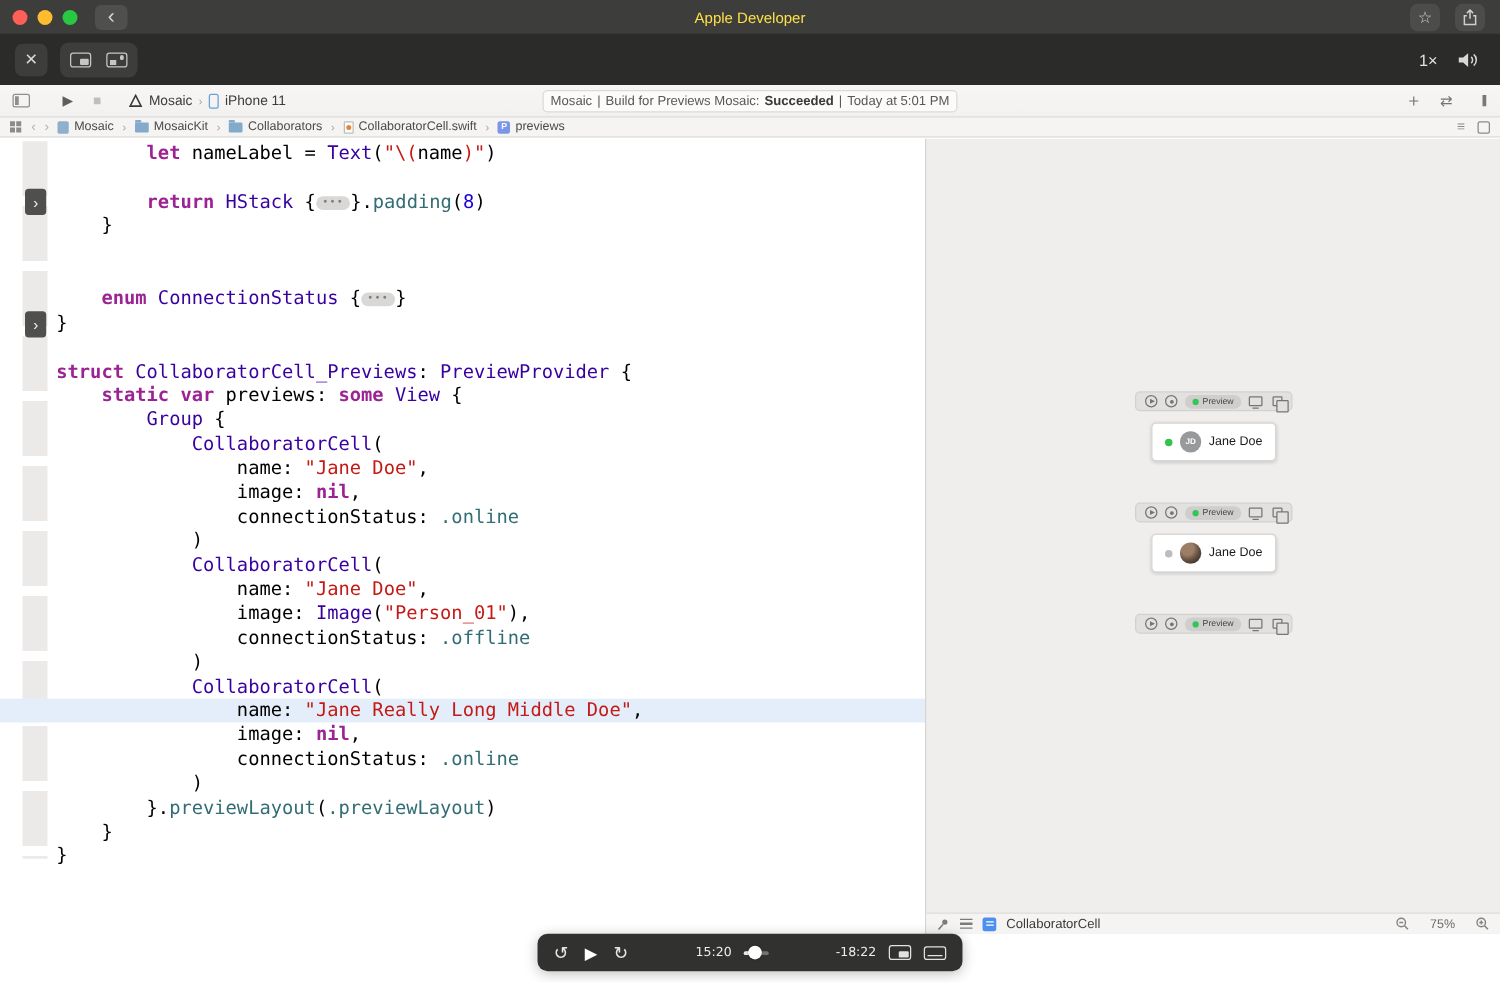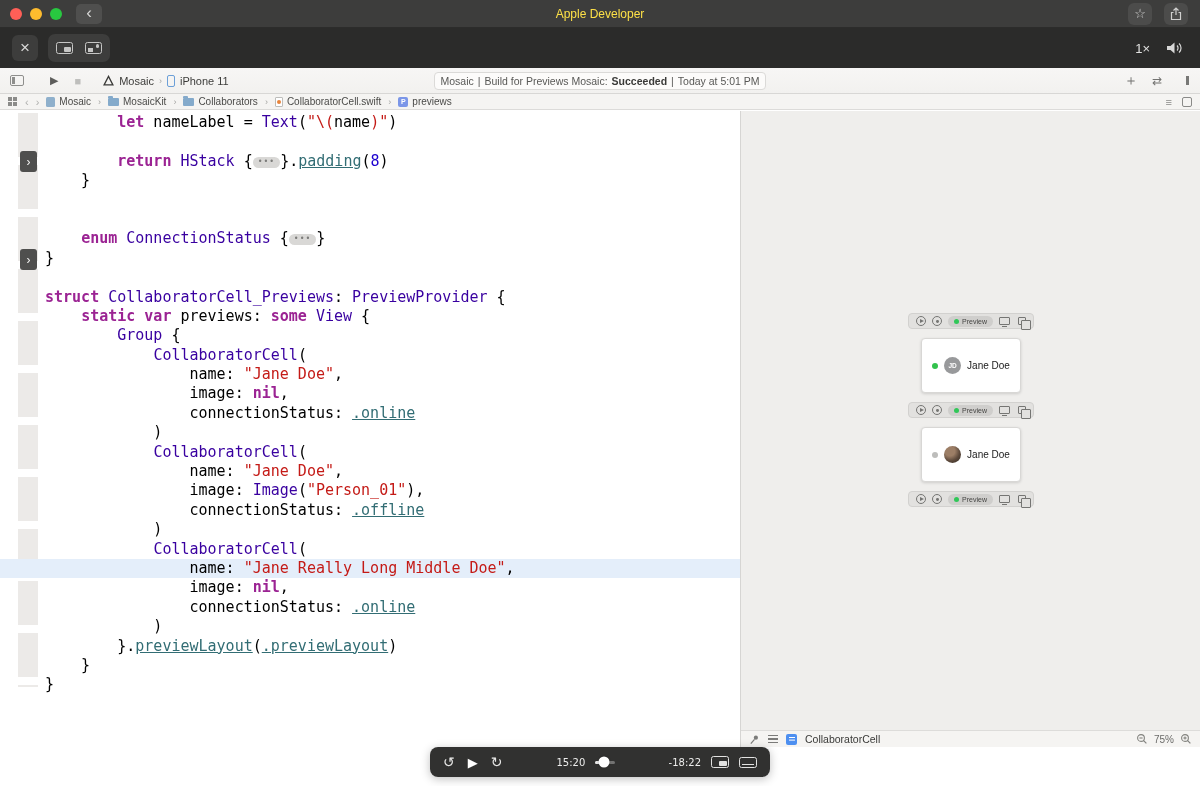--- a/index.html
+++ b/index.html
@@ -85,21 +85,21 @@
     background:repeating-linear-gradient(180deg,#eceae8 0 44px, transparent 44px 52px); z-index:0; }
   .code-lines { position:relative; z-index:1; padding-top:2px; font-family:"DejaVu Sans Mono", monospace;
     font-size:15px; line-height:19.4px; color:#000; }
   .code-line { white-space:pre; padding-left:45px; height:19.4px; }
   .code-line.hl { background:#e4eefa; }
   .tk-kw { color:#9b2393; font-weight:600; }
   .tk-type { color:#3900a0; }
   .tk-str { color:#c41a16; }
   .tk-num { color:#1c00cf; }
   .tk-cmt { color:#5d6c79; }
-  .tk-fn { color:#326d74;text-decoration:underline; }
+  .tk-fn { color:#326d74; }
   .tk-fold { display:inline-block; background:#d9d8d6; color:#7c7c7a; border-radius:6px;
     font-size:8px; letter-spacing:1px; padding:1px 5px 2px; vertical-align:2px; line-height:1; }
   .fold-marker { position:absolute; left:20px; width:17px; height:21px; background:#4f4f4e; border-radius:3px;
     color:#f2f2f1; display:flex; align-items:center; justify-content:center; font-size:12px; z-index:2; }
 
   
   .canvas { position:relative; flex:1; height:100%; background:#efeeec; border-left:1px solid #d6d5d3; }
   .pv-group { position:absolute; width:210px; display:flex; flex-direction:column; align-items:center; gap:9px; }
   .pv-toolbar { height:16px; border-radius:4px; background:#e2e1df; border:1px solid #d2d1cf;
     display:flex; align-items:center; gap:6px; padding:0 7px; }
@@ -110,36 +110,36 @@
     background:#757573; border-radius:50%; }
   .pv-pill { height:11px; border-radius:6px; background:#cfcecc; display:flex; align-items:center; gap:3px; padding:0 6px; }
   .pv-dot { width:5px; height:5px; border-radius:50%; background:#30c758; }
   .pv-pill-label { font-size:7px; color:#454543; }
   .pv-display { width:11px; height:8px; border:1px solid #757573; border-radius:1px; position:relative; }
   .pv-display::after { content:""; position:absolute; left:2.2px; bottom:-3px; width:5px; height:1.5px; background:#757573; }
   .pv-dup { width:8px; height:8px; border:1px solid #757573; border-radius:1px; position:relative; margin-left:2px; }
   .pv-dup::after { content:""; position:absolute; left:2px; top:2px; width:8px; height:8px; border:1px solid #757573;
     border-radius:1px; background:#e2e1df; }
   .pv-card { background:#fff; border:1px solid #d8d7d5; border-radius:4px; box-shadow:0 1px 3px rgba(0,0,0,.14);
-    padding:18px 10px; display:flex; align-items:center; gap:6px; white-space:nowrap; }
+    padding:6px 10px; display:flex; align-items:center; gap:6px; white-space:nowrap; }
   .status-dot { width:6px; height:6px; border-radius:50%; }
   .status-dot.online { background:#32c24d; }
   .status-dot.offline { background:#bdbdbb; }
   .avatar { width:17px; height:17px; border-radius:50%; background:#98999b; color:#fff; font-size:6.5px;
     font-weight:700; display:flex; align-items:center; justify-content:center; }
   .avatar.photo { background:radial-gradient(circle at 35% 30%, #9c7e66 0 30%, #5d4a3c 60%, #2e2620 100%); color:transparent; }
   .pv-name { font-size:10px; color:#1a1a1a; }
   .canvas-bottom { position:absolute; left:0; right:0; bottom:0; height:17px; background:#f5f4f2;
     border-top:1px solid #dddcda; display:flex; align-items:center; padding:0 8px; gap:8px; }
   .lines-mini { width:10px; height:8px; border-top:1.5px solid #7b7b79; border-bottom:1.5px solid #7b7b79; position:relative; }
   .lines-mini::after { content:""; position:absolute; left:0; top:2.2px; width:10px; height:1.5px; background:#7b7b79; }
   .bluedoc { width:11px; height:11px; border-radius:2px; background:#4d8ff0; position:relative; }
   .bluedoc::after { content:""; position:absolute; left:2.5px; top:3px; width:6px; height:1.2px; background:#fff; box-shadow:0 2.6px 0 #fff; }
   .cv-file { font-size:10.5px; color:#3a3a38; }
-  .cv-right { margin-left:auto; display:flex; align-items:center; gap:6px; }
+  .cv-right { margin-left:auto; display:flex; align-items:center; gap:16px; }
   .cv-zoom { font-size:10px; color:#6b6b69; }
 
   
   .player-bar { position:absolute; left:50%; transform:translateX(-50%); bottom:9px; width:340px; height:30px;
     background:rgba(33,33,32,0.93); border-radius:8px; display:flex; align-items:center; padding:0 13px; gap:10px;
     box-shadow:0 2px 10px rgba(0,0,0,0.25); }
   .pc-icon { color:#e6e6e5; font-size:14px; line-height:1; }
   .pc-play { color:#fff; font-size:13px; line-height:1; margin:0 3px; }
   .pc-time { color:#ededec; font-size:10px; font-family:"DejaVu Sans", sans-serif;margin-left:44px; }
   .pc-slider { flex:1; height:3px; border-radius:2px; background:rgba(255,255,255,0.32); position:relative; }

